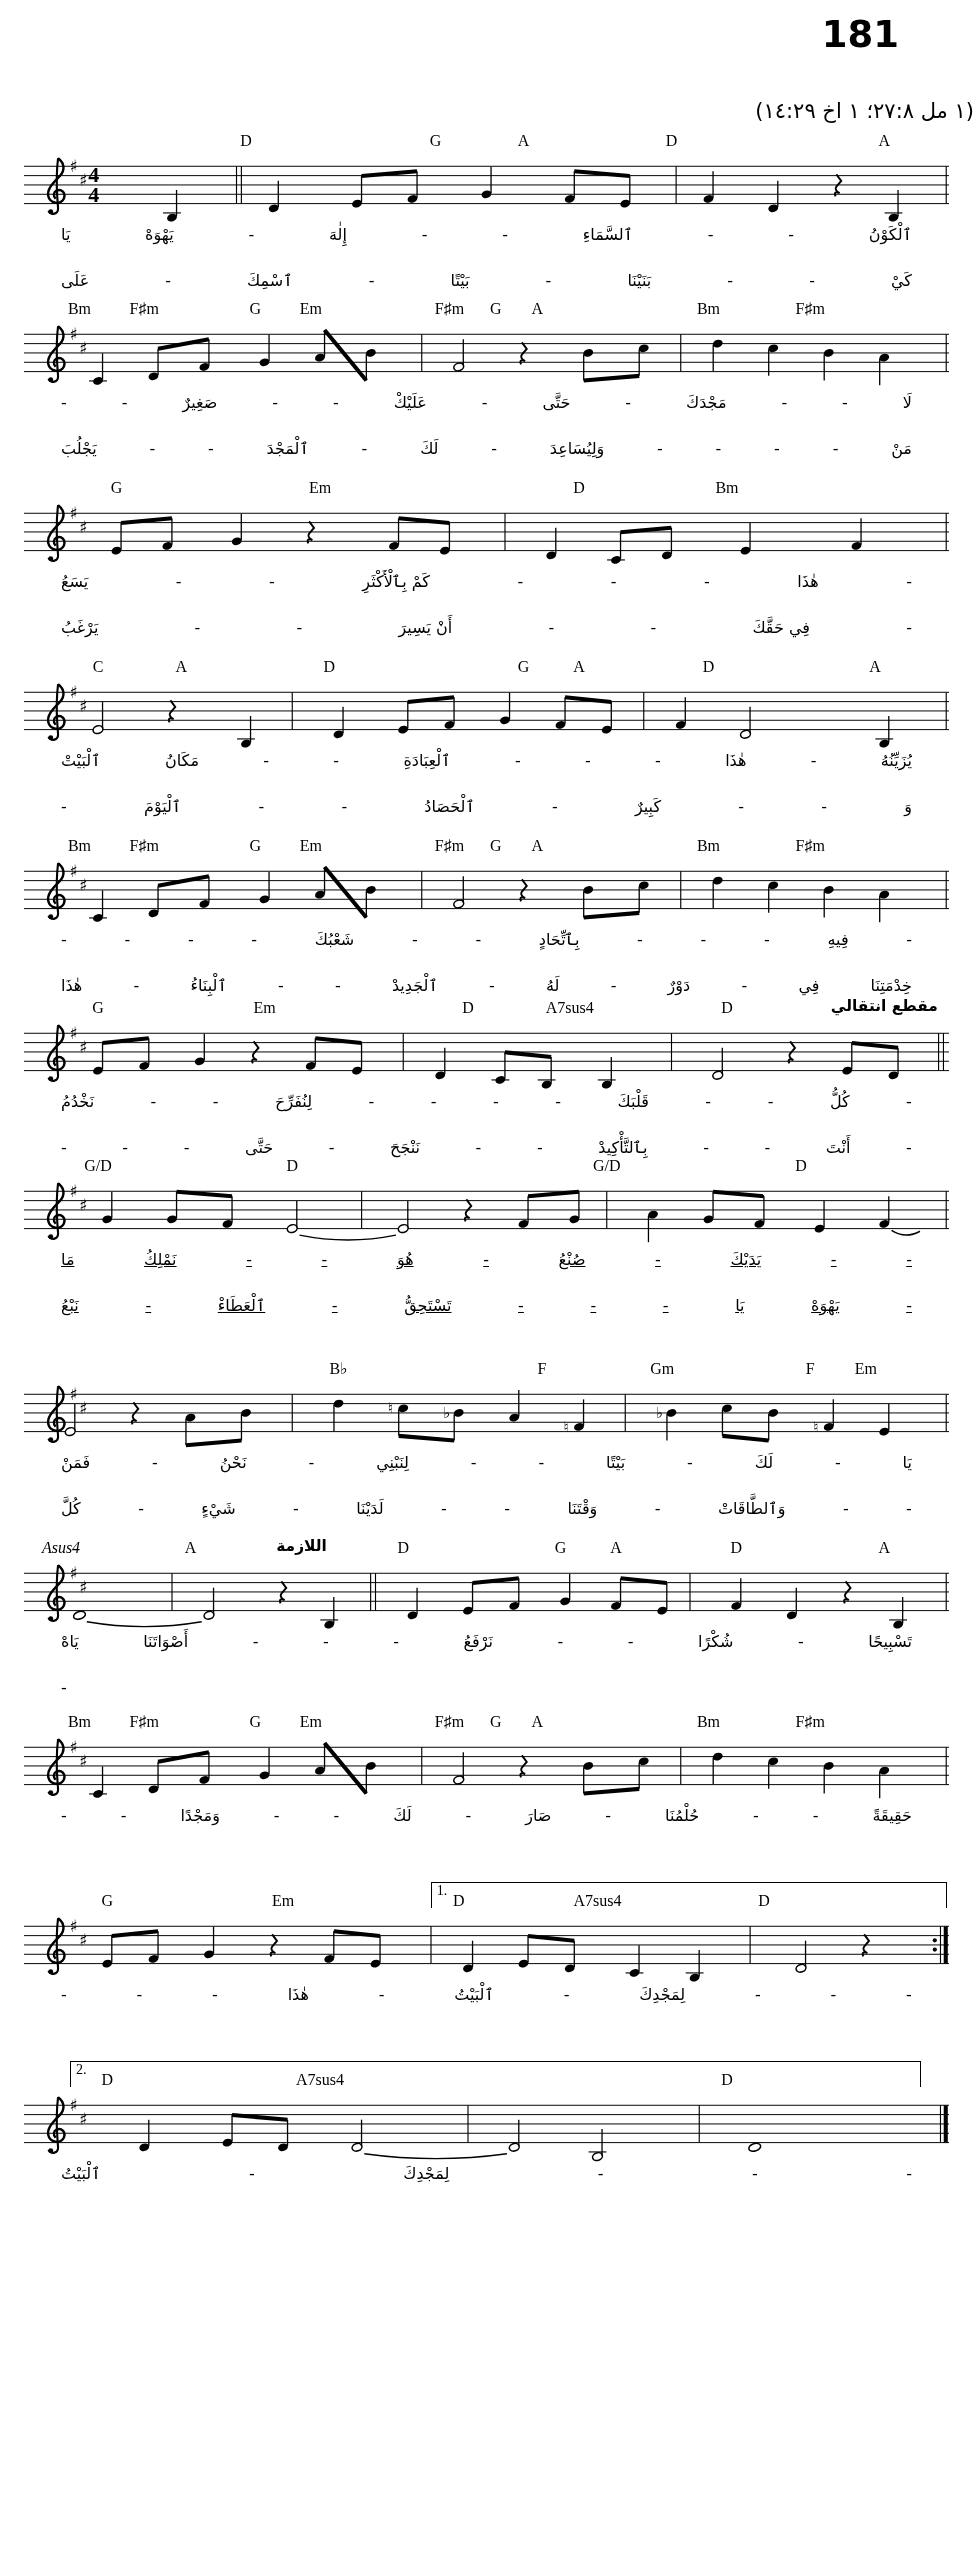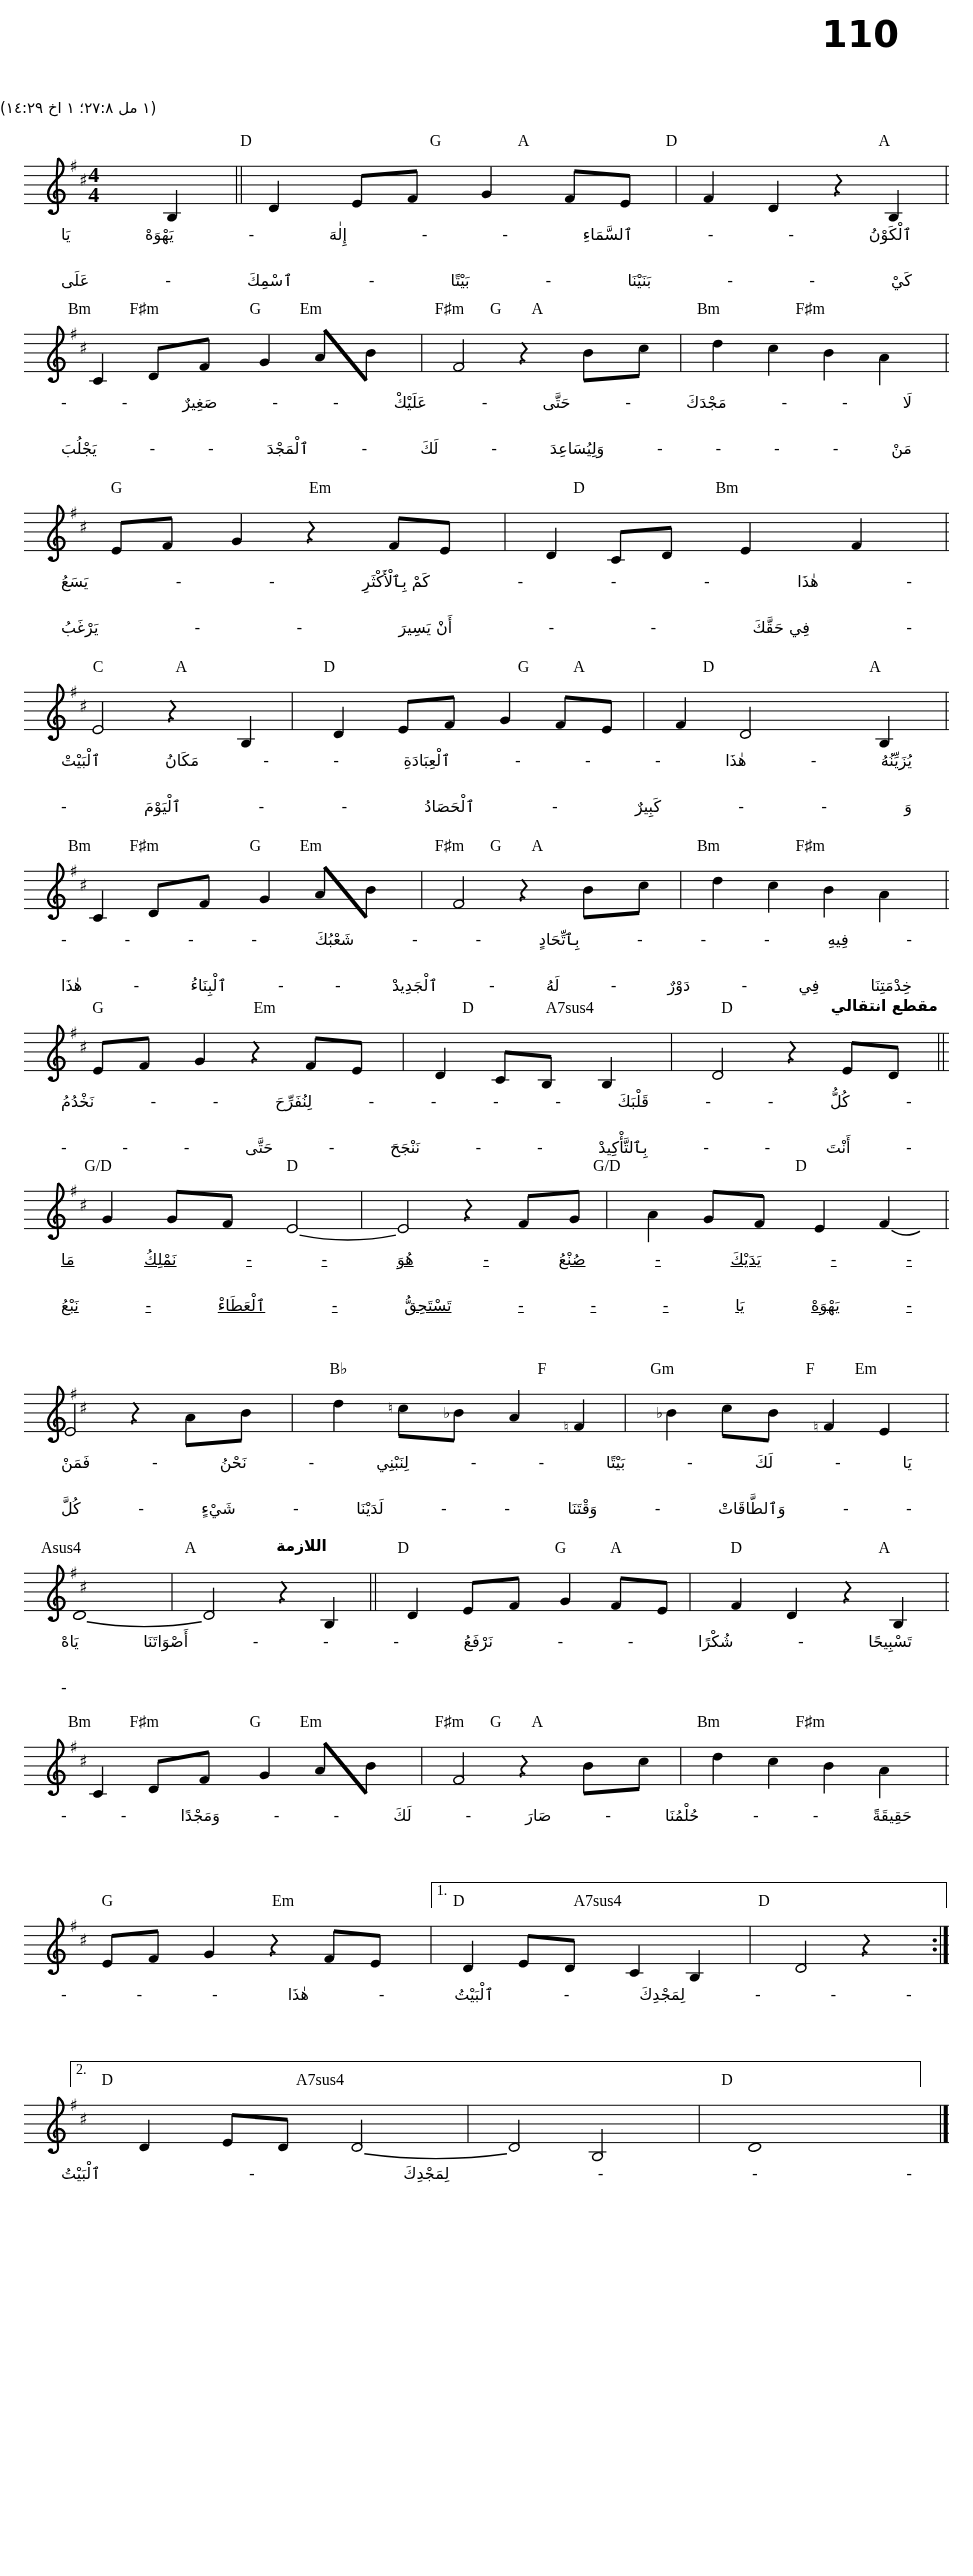--- a/index.html
+++ b/index.html
@@ -1,39 +1,39 @@
 <!DOCTYPE html>
 <html style="font-size:13px"><head>
 <meta charset="utf-8">
 <style>
   html,body{margin:0;padding:0;background:#fff;}
   #page{position:relative;width:974px;height:2576px;background:#ffffff;margin:0 auto;overflow:hidden;
         font-family:"DejaVu Sans",sans-serif;color:#000;}
   #hymn-number{position:absolute;top:13px;right:75px;font-size:37px;font-weight:700;}
   #page-title{position:absolute;top:11.4px;left:0;width:100%;text-align:center;font-size:41px;font-weight:700;margin:0;}
-  #scripture-ref{position:absolute;top:99px;left:0;width:100%;text-align:left;font-size:15px;direction:rtl;}
+  #scripture-ref{position:absolute;top:99px;left:0;width:100%;text-align:right;font-size:21px;direction:rtl;}
   .sys{position:absolute;left:24px;width:925px;}
   .chordrow{position:relative;height:23px;font-family:"Liberation Serif",serif;font-size:16px;}
   .chord{position:absolute;bottom:0;transform:translateX(-50%);white-space:nowrap;}
   .ann{position:absolute;bottom:1.6px;transform:translateX(-50%);font-family:"DejaVu Sans",sans-serif;
        font-weight:700;font-size:15.4px;direction:rtl;white-space:nowrap;}
   .volta{position:absolute;top:-4.9px;height:26px;border-top:1.6px solid #000;border-left:1.6px solid #000;border-right:1.6px solid #000;box-sizing:border-box;}
   .volta span{font-family:"Liberation Serif",serif;font-size:14px;padding-left:3.2px;position:absolute;top:0;left:1.6px;}
   svg.staff{display:block;}
   .lyr{display:flex;justify-content:space-between;direction:ltr;padding:0 37px;
        font-size:16px;line-height:1.25;}
   .lyr.l1{margin-top:-3.2px;}
   .lyr.l2{margin-top:26px;}
   .lyr span{white-space:nowrap;}
 </style>
 </head>
 <body>
 
 <div id="page">
-  <div id="hymn-number">110</div>
+  <div id="hymn-number">181</div>
   <div id="scripture-ref">(١ مل ٢٧:٨؛ ١ اخ ١٤:٢٩)</div>
   <div id="systems">
       <div class="sys" style="top: 127px;">
         <div class="chordrow">
           <span class="chord" style="left: 24%;">D</span>
           <span class="chord" style="left: 44.5%;">G</span>
           <span class="chord" style="left: 54%;">A</span>
           <span class="chord" style="left: 70%;">D</span>
           <span class="chord" style="left: 93%;">A</span>
         </div>
@@ -695,21 +695,21 @@
           <span>-</span>
           <span>وَقْتَنَا</span>
           <span>-</span>
           <span>وَٱلطَّاقَاتْ</span>
           <span>-</span>
           <span>-</span>
         </div>
       </div>
       <div class="sys" style="top: 1534px;">
         <div class="chordrow">
-          <span class="chord" style="left: 4%;">Asus4</span>
+          <span class="chord" style="left: 4%; font-style: italic;">Asus4</span>
           <span class="chord" style="left: 18%;">A</span>
           <span class="chord" style="left: 41%;">D</span>
           <span class="chord" style="left: 58%;">G</span>
           <span class="chord" style="left: 64%;">A</span>
           <span class="chord" style="left: 77%;">D</span>
           <span class="chord" style="left: 93%;">A</span>
           <span class="ann" style="left: 30%;">اللازمة</span>
         </div>
         <svg class="staff" width="925" height="78" viewBox="0 0 1140 96">
           <line x1="0" y1="20" x2="1140" y2="20" stroke="#000" stroke-width="1.2"></line>

